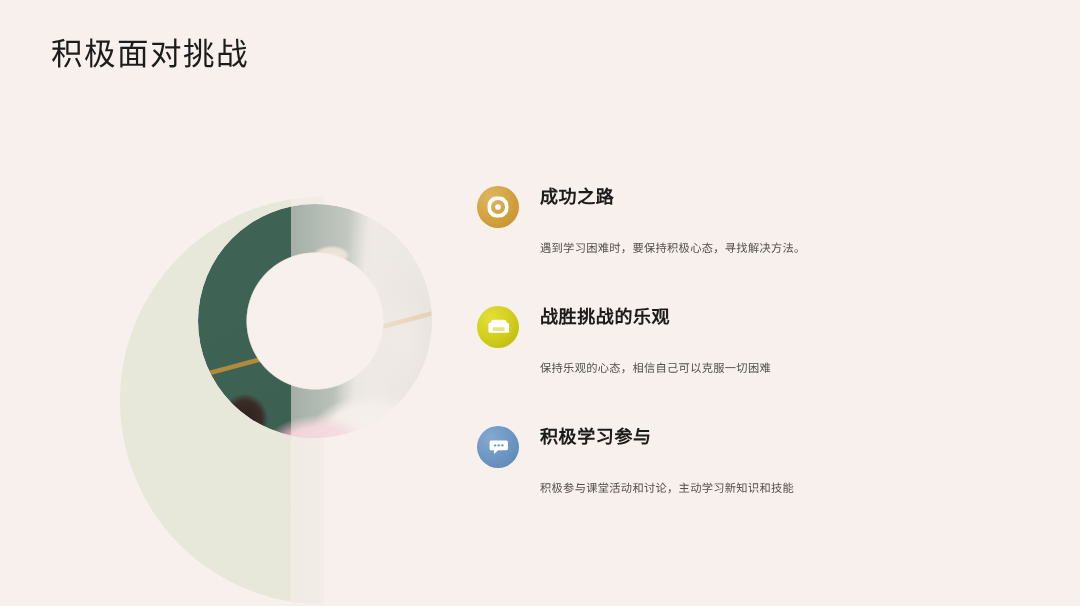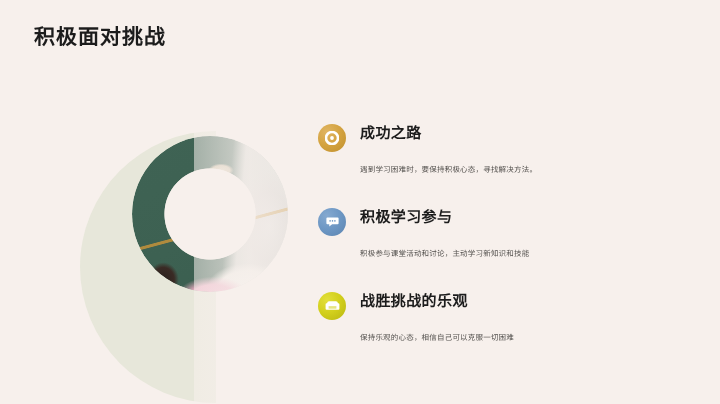--- a/index.html
+++ b/index.html
@@ -22,21 +22,21 @@
     background: #f7f0ec;
     overflow: hidden;
   }
 
   
   #slide-title {
     position: absolute;
     left: 34px;
     top: 24px;
     font-size: 21px;
-    font-weight: bold;
+    font-weight: normal;
     color: #1c1c1c;
     letter-spacing: 1px;
     line-height: 1.2;
     white-space: nowrap;
   }
 
   
   #graphic {
     position: absolute;
     left: 60px;
@@ -154,21 +154,21 @@
     justify-content: center;
     margin-top: 1px;
   }
   .feature-icon svg { display: block; }
 
   .feature-text {
     margin-left: 14px;
     padding-top: 1px;
   }
   .feature-title {
-    font-size: 15px;
+    font-size: 12px;
     font-weight: bold;
     color: #1c1c1c;
     line-height: 1.25;
     letter-spacing: .4px;
   }
   .feature-desc {
     margin-top: 22px;
     font-size: 7.5px;
     color: #53504d;
     line-height: 1.35;
@@ -202,44 +202,44 @@
             <circle cx="7" cy="7" r="1.9" fill="#ffffff"></circle>
           </svg>
         </div>
         <div class="feature-text">
           <div class="feature-title">成功之路</div>
           <div class="feature-desc">遇到学习困难时，要保持积极心态，寻找解决方法。</div>
         </div>
       </div>
 
       <div class="feature-item">
+        <div class="feature-icon" style="background:radial-gradient(circle at 32% 28%, #e2df3a 0%, #d2cf1c 48%, #b8b510 100%);">
+          <svg width="15" height="12" viewBox="0 0 15 12" aria-hidden="true">
+            <path d="M1.6 3.2h11.8a1 1 0 0 1 1 1v4.6a1 1 0 0 1-1 1H1.6a1 1 0 0 1-1-1V4.2a1 1 0 0 1 1-1z" fill="#ffffff"></path>
+            <path d="M2.2 3.2c0-1.2.7-2 1.9-2h6.8c1.2 0 1.9.8 1.9 2v1.1H2.2z" fill="#ffffff"></path>
+            <path d="M3.6 6.1h7.8v2.6H3.6z" fill="#d2cf1c" opacity=".55"></path>
+          </svg>
+        </div>
+        <div class="feature-text">
+          <div class="feature-title">战胜挑战的乐观</div>
+          <div class="feature-desc">保持乐观的心态，相信自己可以克服一切困难</div>
+        </div>
+      </div>
+
+      <div class="feature-item">
         <div class="feature-icon" style="background:radial-gradient(circle at 32% 28%, #85a9d0 0%, #6d97c4 48%, #5b84b0 100%);">
           <svg width="15" height="12" viewBox="0 0 15 12" aria-hidden="true">
             <path d="M2.4 1.6h10.2a1 1 0 0 1 1 1v4.6a1 1 0 0 1-1 1H7.1L4.3 10.6V8.2H2.4a1 1 0 0 1-1-1V2.6a1 1 0 0 1 1-1z" fill="#ffffff"></path>
             <circle cx="5.1" cy="4.9" r=".78" fill="#6d97c4"></circle>
             <circle cx="7.5" cy="4.9" r=".78" fill="#6d97c4"></circle>
             <circle cx="9.9" cy="4.9" r=".78" fill="#6d97c4"></circle>
           </svg>
         </div>
         <div class="feature-text">
           <div class="feature-title">积极学习参与</div>
           <div class="feature-desc">积极参与课堂活动和讨论，主动学习新知识和技能</div>
         </div>
       </div>
 
-      <div class="feature-item">
-        <div class="feature-icon" style="background:radial-gradient(circle at 32% 28%, #e2df3a 0%, #d2cf1c 48%, #b8b510 100%);">
-          <svg width="15" height="12" viewBox="0 0 15 12" aria-hidden="true">
-            <path d="M1.6 3.2h11.8a1 1 0 0 1 1 1v4.6a1 1 0 0 1-1 1H1.6a1 1 0 0 1-1-1V4.2a1 1 0 0 1 1-1z" fill="#ffffff"></path>
-            <path d="M2.2 3.2c0-1.2.7-2 1.9-2h6.8c1.2 0 1.9.8 1.9 2v1.1H2.2z" fill="#ffffff"></path>
-            <path d="M3.6 6.1h7.8v2.6H3.6z" fill="#d2cf1c" opacity=".55"></path>
-          </svg>
-        </div>
-        <div class="feature-text">
-          <div class="feature-title">战胜挑战的乐观</div>
-          <div class="feature-desc">保持乐观的心态，相信自己可以克服一切困难</div>
-        </div>
-      </div>
-
     </div>
   </div>
 
 </div>
 
 </body></html>

